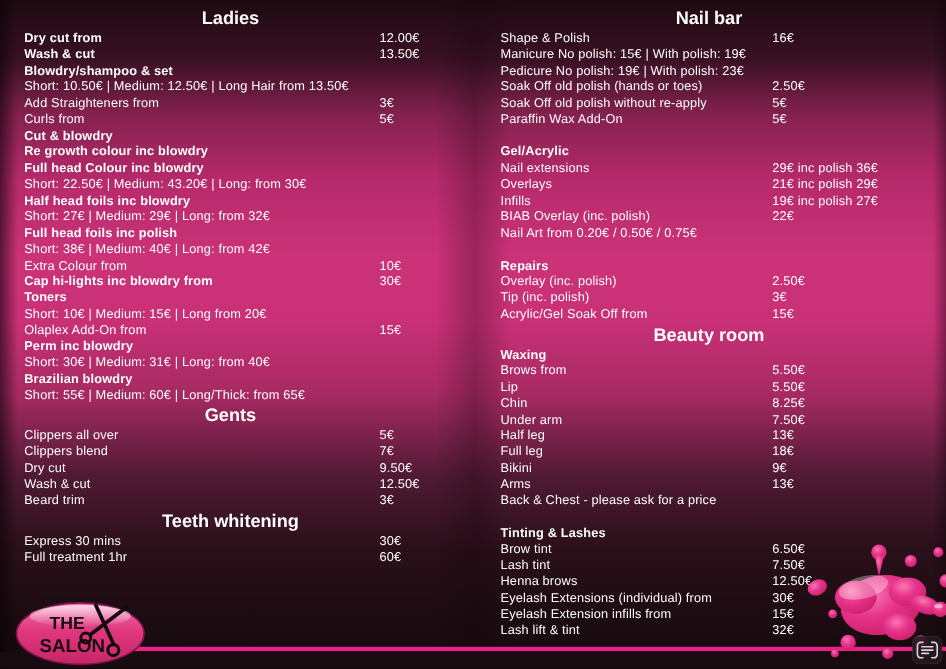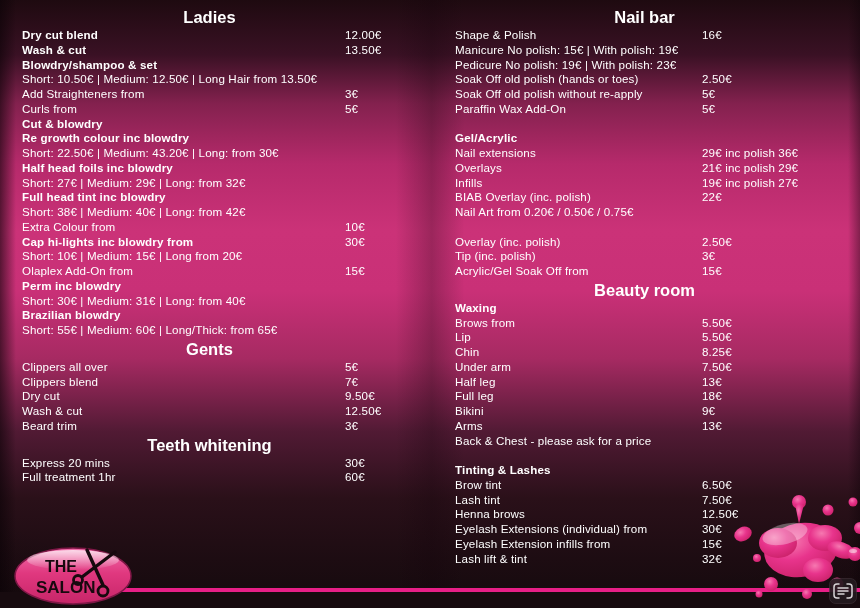--- a/index.html
+++ b/index.html
@@ -30,67 +30,70 @@
   .logo{position:absolute;left:12px;top:545px;width:124px;height:62px;}
   .scan-btn{position:absolute;left:829px;top:578px;width:28px;height:26px;cursor:pointer;}
 </style>
 </head>
 <body>
 
 <div class="page" style="--accent: #e81f87;">
 
   <div class="col col-left">
       <div class="section-title">Ladies</div>
-      <div class="price-row bold"><span class="label">Dry cut blend</span><span class="price">12.00€</span></div>
+      <div class="price-row bold"><span class="label">Dry cut from</span><span class="price">12.00€</span></div>
       <div class="price-row bold"><span class="label">Wash &amp; cut</span><span class="price">13.50€</span></div>
       <div class="price-row bold"><span class="label">Blowdry/shampoo &amp; set</span></div>
       <div class="price-row"><span class="label">Short: 10.50€ | Medium: 12.50€ | Long Hair from 13.50€</span></div>
       <div class="price-row"><span class="label">Add Straighteners from</span><span class="price">3€</span></div>
       <div class="price-row"><span class="label">Curls from</span><span class="price">5€</span></div>
       <div class="price-row bold"><span class="label">Cut &amp; blowdry</span></div>
       <div class="price-row bold"><span class="label">Re growth colour inc blowdry</span></div>
+      <div class="price-row bold"><span class="label">Full head Colour inc blowdry</span></div>
       <div class="price-row"><span class="label">Short: 22.50€ | Medium: 43.20€ | Long: from 30€</span></div>
       <div class="price-row bold"><span class="label">Half head foils inc blowdry</span></div>
       <div class="price-row"><span class="label">Short: 27€ | Medium: 29€ | Long: from 32€</span></div>
-      <div class="price-row bold"><span class="label">Full head tint inc blowdry</span></div>
+      <div class="price-row bold"><span class="label">Full head foils inc polish</span></div>
       <div class="price-row"><span class="label">Short: 38€ | Medium: 40€ | Long: from 42€</span></div>
       <div class="price-row"><span class="label">Extra Colour from</span><span class="price">10€</span></div>
       <div class="price-row bold"><span class="label">Cap hi-lights inc blowdry from</span><span class="price">30€</span></div>
+      <div class="price-row bold"><span class="label">Toners</span></div>
       <div class="price-row"><span class="label">Short: 10€ | Medium: 15€ | Long from 20€</span></div>
       <div class="price-row"><span class="label">Olaplex Add-On from</span><span class="price">15€</span></div>
       <div class="price-row bold"><span class="label">Perm inc blowdry</span></div>
       <div class="price-row"><span class="label">Short: 30€ | Medium: 31€ | Long: from 40€</span></div>
       <div class="price-row bold"><span class="label">Brazilian blowdry</span></div>
       <div class="price-row"><span class="label">Short: 55€ | Medium: 60€ | Long/Thick: from 65€</span></div>
       <div class="section-title">Gents</div>
       <div class="price-row"><span class="label">Clippers all over</span><span class="price">5€</span></div>
       <div class="price-row"><span class="label">Clippers blend</span><span class="price">7€</span></div>
       <div class="price-row"><span class="label">Dry cut</span><span class="price">9.50€</span></div>
       <div class="price-row"><span class="label">Wash &amp; cut</span><span class="price">12.50€</span></div>
       <div class="price-row"><span class="label">Beard trim</span><span class="price">3€</span></div>
       <div class="section-title">Teeth whitening</div>
-      <div class="price-row"><span class="label">Express 20 mins</span><span class="price">30€</span></div>
+      <div class="price-row"><span class="label">Express 30 mins</span><span class="price">30€</span></div>
       <div class="price-row"><span class="label">Full treatment 1hr</span><span class="price">60€</span></div>
     </div>
   <div class="col col-right">
       <div class="section-title">Nail bar</div>
       <div class="price-row"><span class="label">Shape &amp; Polish</span><span class="price">16€</span></div>
       <div class="price-row"><span class="label">Manicure No polish: 15€ | With polish: 19€</span></div>
       <div class="price-row"><span class="label">Pedicure No polish: 19€ | With polish: 23€</span></div>
       <div class="price-row"><span class="label">Soak Off old polish (hands or toes)</span><span class="price">2.50€</span></div>
       <div class="price-row"><span class="label">Soak Off old polish without re-apply</span><span class="price">5€</span></div>
       <div class="price-row"><span class="label">Paraffin Wax Add-On</span><span class="price">5€</span></div>
       <div class="row-spacer"></div>
       <div class="price-row bold"><span class="label">Gel/Acrylic</span></div>
       <div class="price-row"><span class="label">Nail extensions</span><span class="price">29€ inc polish 36€</span></div>
       <div class="price-row"><span class="label">Overlays</span><span class="price">21€ inc polish 29€</span></div>
       <div class="price-row"><span class="label">Infills</span><span class="price">19€ inc polish 27€</span></div>
       <div class="price-row"><span class="label">BIAB Overlay (inc. polish)</span><span class="price">22€</span></div>
       <div class="price-row"><span class="label">Nail Art from 0.20€ / 0.50€ / 0.75€</span></div>
       <div class="row-spacer"></div>
+      <div class="price-row bold"><span class="label">Repairs</span></div>
       <div class="price-row"><span class="label">Overlay (inc. polish)</span><span class="price">2.50€</span></div>
       <div class="price-row"><span class="label">Tip (inc. polish)</span><span class="price">3€</span></div>
       <div class="price-row"><span class="label">Acrylic/Gel Soak Off from</span><span class="price">15€</span></div>
       <div class="section-title">Beauty room</div>
       <div class="price-row bold"><span class="label">Waxing</span></div>
       <div class="price-row"><span class="label">Brows from</span><span class="price">5.50€</span></div>
       <div class="price-row"><span class="label">Lip</span><span class="price">5.50€</span></div>
       <div class="price-row"><span class="label">Chin</span><span class="price">8.25€</span></div>
       <div class="price-row"><span class="label">Under arm</span><span class="price">7.50€</span></div>
       <div class="price-row"><span class="label">Half leg</span><span class="price">13€</span></div>

